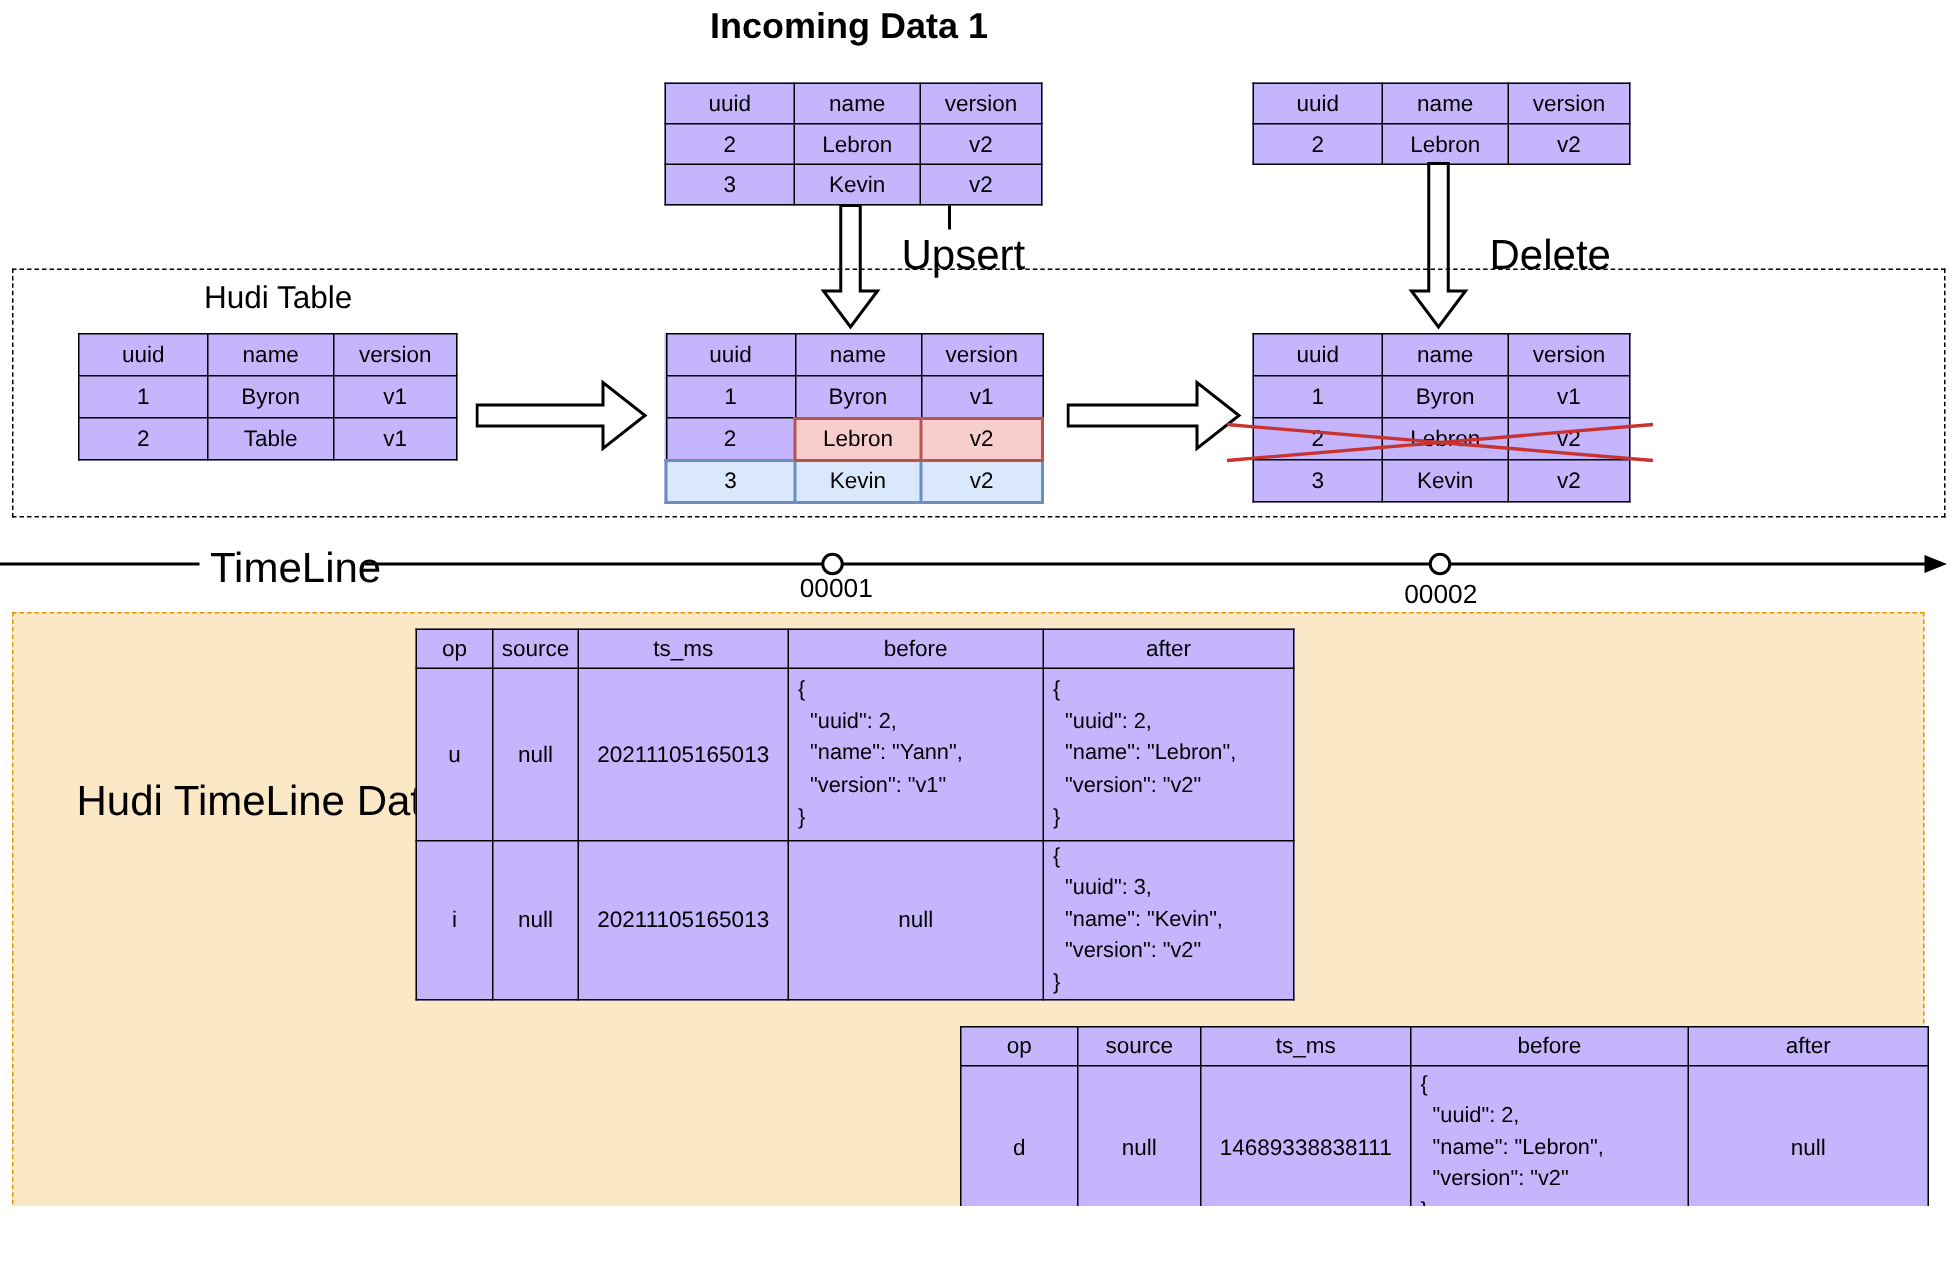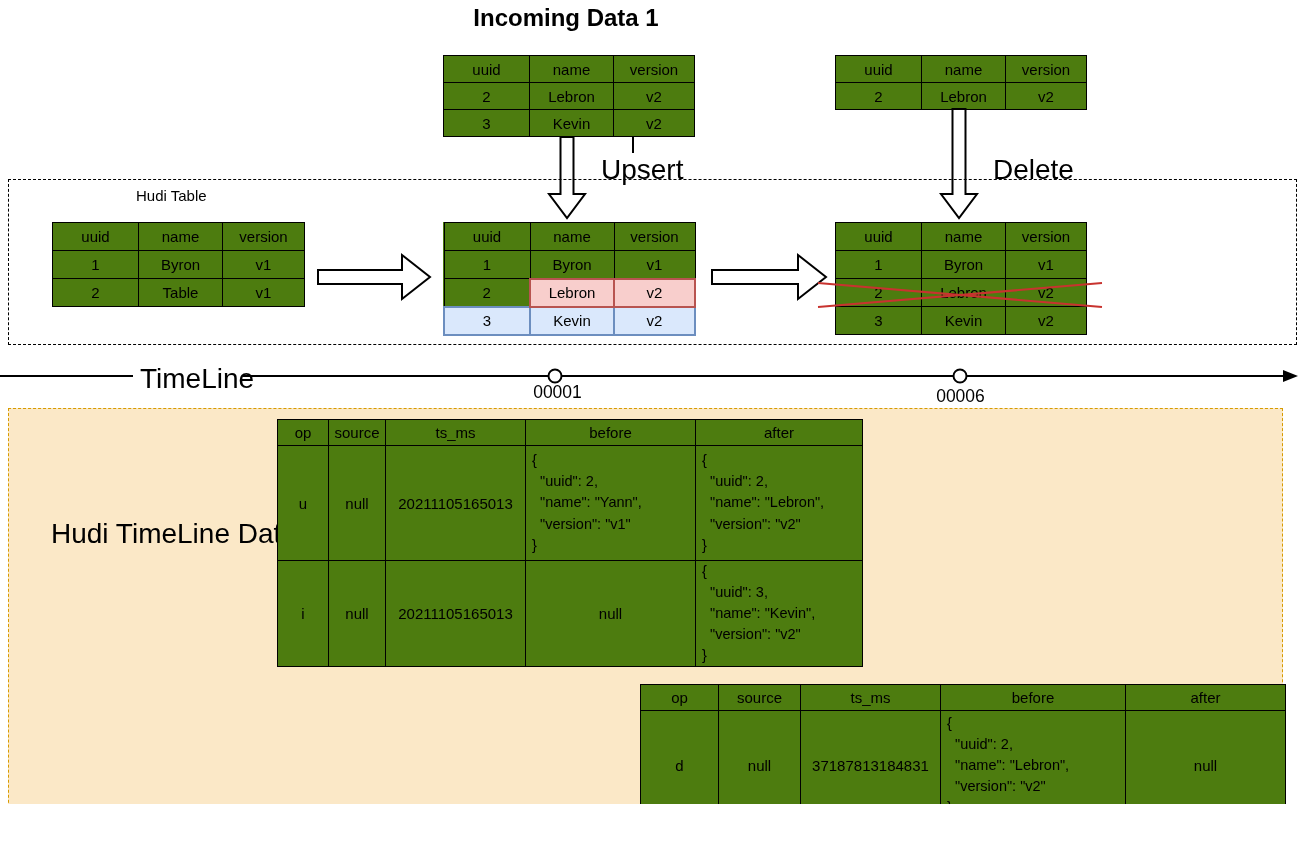--- a/index.html
+++ b/index.html
@@ -3,21 +3,21 @@
 <meta charset="utf-8">
 <style>
   * { margin:0; padding:0; box-sizing:border-box; }
   html,body { background:#fff; }
   body { font-family:"Liberation Sans","DejaVu Sans",sans-serif; color:#000; }
   #canvas { position:relative; width:1306px; height:804px; background:#fff; overflow:hidden; }
   .abs { position:absolute; }
   .title { font-size:24px; font-weight:600; white-space:nowrap; text-align:center; }
   .lbl { font-size:28px; white-space:nowrap; background:#fff; padding:0 3px; }
   .small-lbl { font-size:17.5px; text-align:center; }
-  table { border-collapse:collapse; position:absolute; background:#4d7c0f; table-layout:fixed; }
+  table { border-collapse:collapse; position:absolute; background:#c4b5fd; table-layout:fixed; }
   th, td { border:1.5px solid #000; font-weight:normal; text-align:center; vertical-align:middle; padding:0; font-size:15px; }
   .rec td, .rec th { height:27px; }
   .hud td, .hud th { height:28px; }
   .hl-pink { background:#F8CECC; border:2px solid #B85450; }
   .hl-blue { background:#DAE8FC; border:2px solid #6C8EBF; }
   .cdc th { height:26px; }
   .cdc td { padding:0 4px; }
   .json { text-align:left; white-space:pre; font-size:14.5px; line-height:1.45; padding-left:6px !important; }
   .dashed-box { border:1.5px dashed #000; background:transparent; }
   .yellow-box { background:#FBE8C7; border:1.5px dashed #D79B00; }
@@ -80,21 +80,21 @@
   </svg>
   <div class="abs stub" style="left:632px;top:137px;height:16px"></div>
   <div class="abs lbl" style="left:598px;top:154px">Upsert</div>
 
   <svg class="abs" style="left:930px;top:108px" width="60" height="112">
     <polygon points="22.5,1 35.5,1 35.5,86 47,86 29,110 11,86 22.5,86" fill="#fff" stroke="#000" stroke-width="2"></polygon>
   </svg>
   <div class="abs lbl" style="left:990px;top:154px">Delete</div>
 
   <div class="abs dashed-box" style="left:8px;top:179px;width:1289px;height:166px"></div>
-  <div class="abs lbl" style="left:133px;top:187px;font-size:15px;background:transparent">Hudi Table</div>
+  <div class="abs lbl" style="left:133px;top:187px;font-size:21px;background:transparent">Hudi Table</div>
 
   <table class="hud" style="left:52px;top:222px;width:252px">
     <colgroup>
         <col style="width:86px">
         <col style="width:84px">
         <col style="width:82px">
       </colgroup>
     <tbody>
         <tr>
       <th>uuid</th>
@@ -189,21 +189,21 @@
 
   <svg class="abs" style="left:0;top:360px" width="1306" height="50">
     <line x1="0" y1="16" x2="133" y2="16" stroke="#000" stroke-width="2"></line>
     <line x1="243" y1="16" x2="1286" y2="16" stroke="#000" stroke-width="2"></line>
     <polygon points="1283,10 1298,16 1283,22" fill="#000"></polygon>
     <circle cx="555" cy="16" r="6.5" fill="#fff" stroke="#000" stroke-width="2"></circle>
     <circle cx="960" cy="16" r="6.5" fill="#fff" stroke="#000" stroke-width="2"></circle>
   </svg>
   <div class="abs lbl" style="left:137px;top:363px;background:transparent">TimeLine</div>
   <div class="abs small-lbl" style="left:515px;top:382px;width:85px">00001</div>
-  <div class="abs small-lbl" style="left:918px;top:386px;width:85px">00006</div>
+  <div class="abs small-lbl" style="left:918px;top:386px;width:85px">00002</div>
 
   <div class="abs yellow-box" style="left:8px;top:408px;width:1275px;height:430px"></div>
   <div class="abs lbl" style="left:48px;top:518px;background:transparent">Hudi TimeLine Data</div>
 
   <table class="cdc" style="left:277px;top:419px;width:585px">
     <colgroup>
         <col style="width:51px">
         <col style="width:57px">
         <col style="width:140px">
         <col style="width:170px">
@@ -258,21 +258,21 @@
         <tr>
       <th>op</th>
       <th>source</th>
       <th>ts_ms</th>
       <th>before</th>
       <th>after</th>
     </tr>
     <tr style="height:110px">
       <td>d</td>
       <td>null</td>
-      <td>37187813184831</td>
+      <td>14689338838111</td>
       <td class="json">{
   "uuid": 2,
   "name": "Lebron",
   "version": "v2"
 }</td>
       <td>null</td>
     </tr>
   </tbody>
     </table>
 

